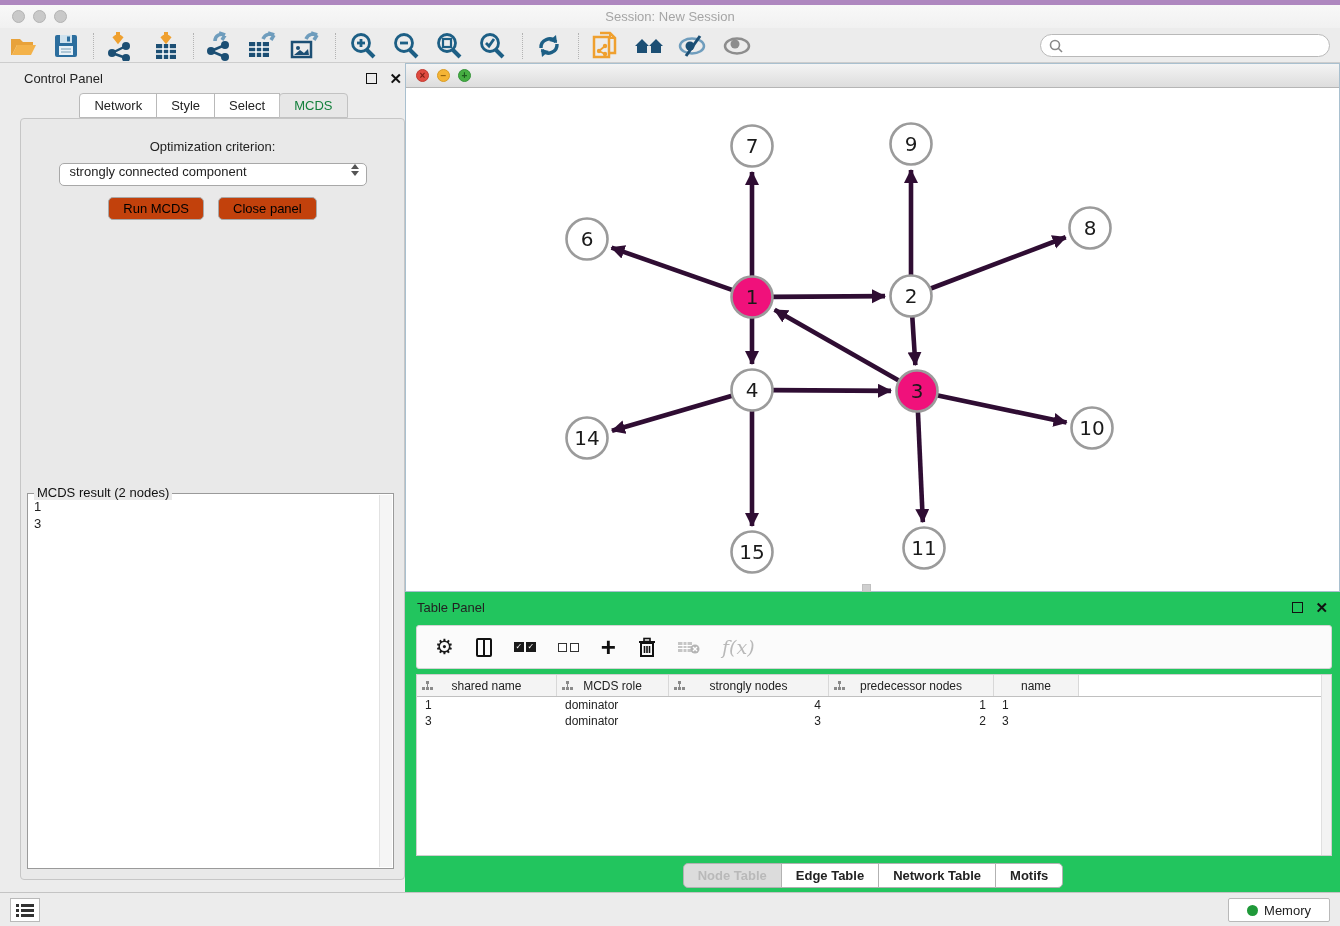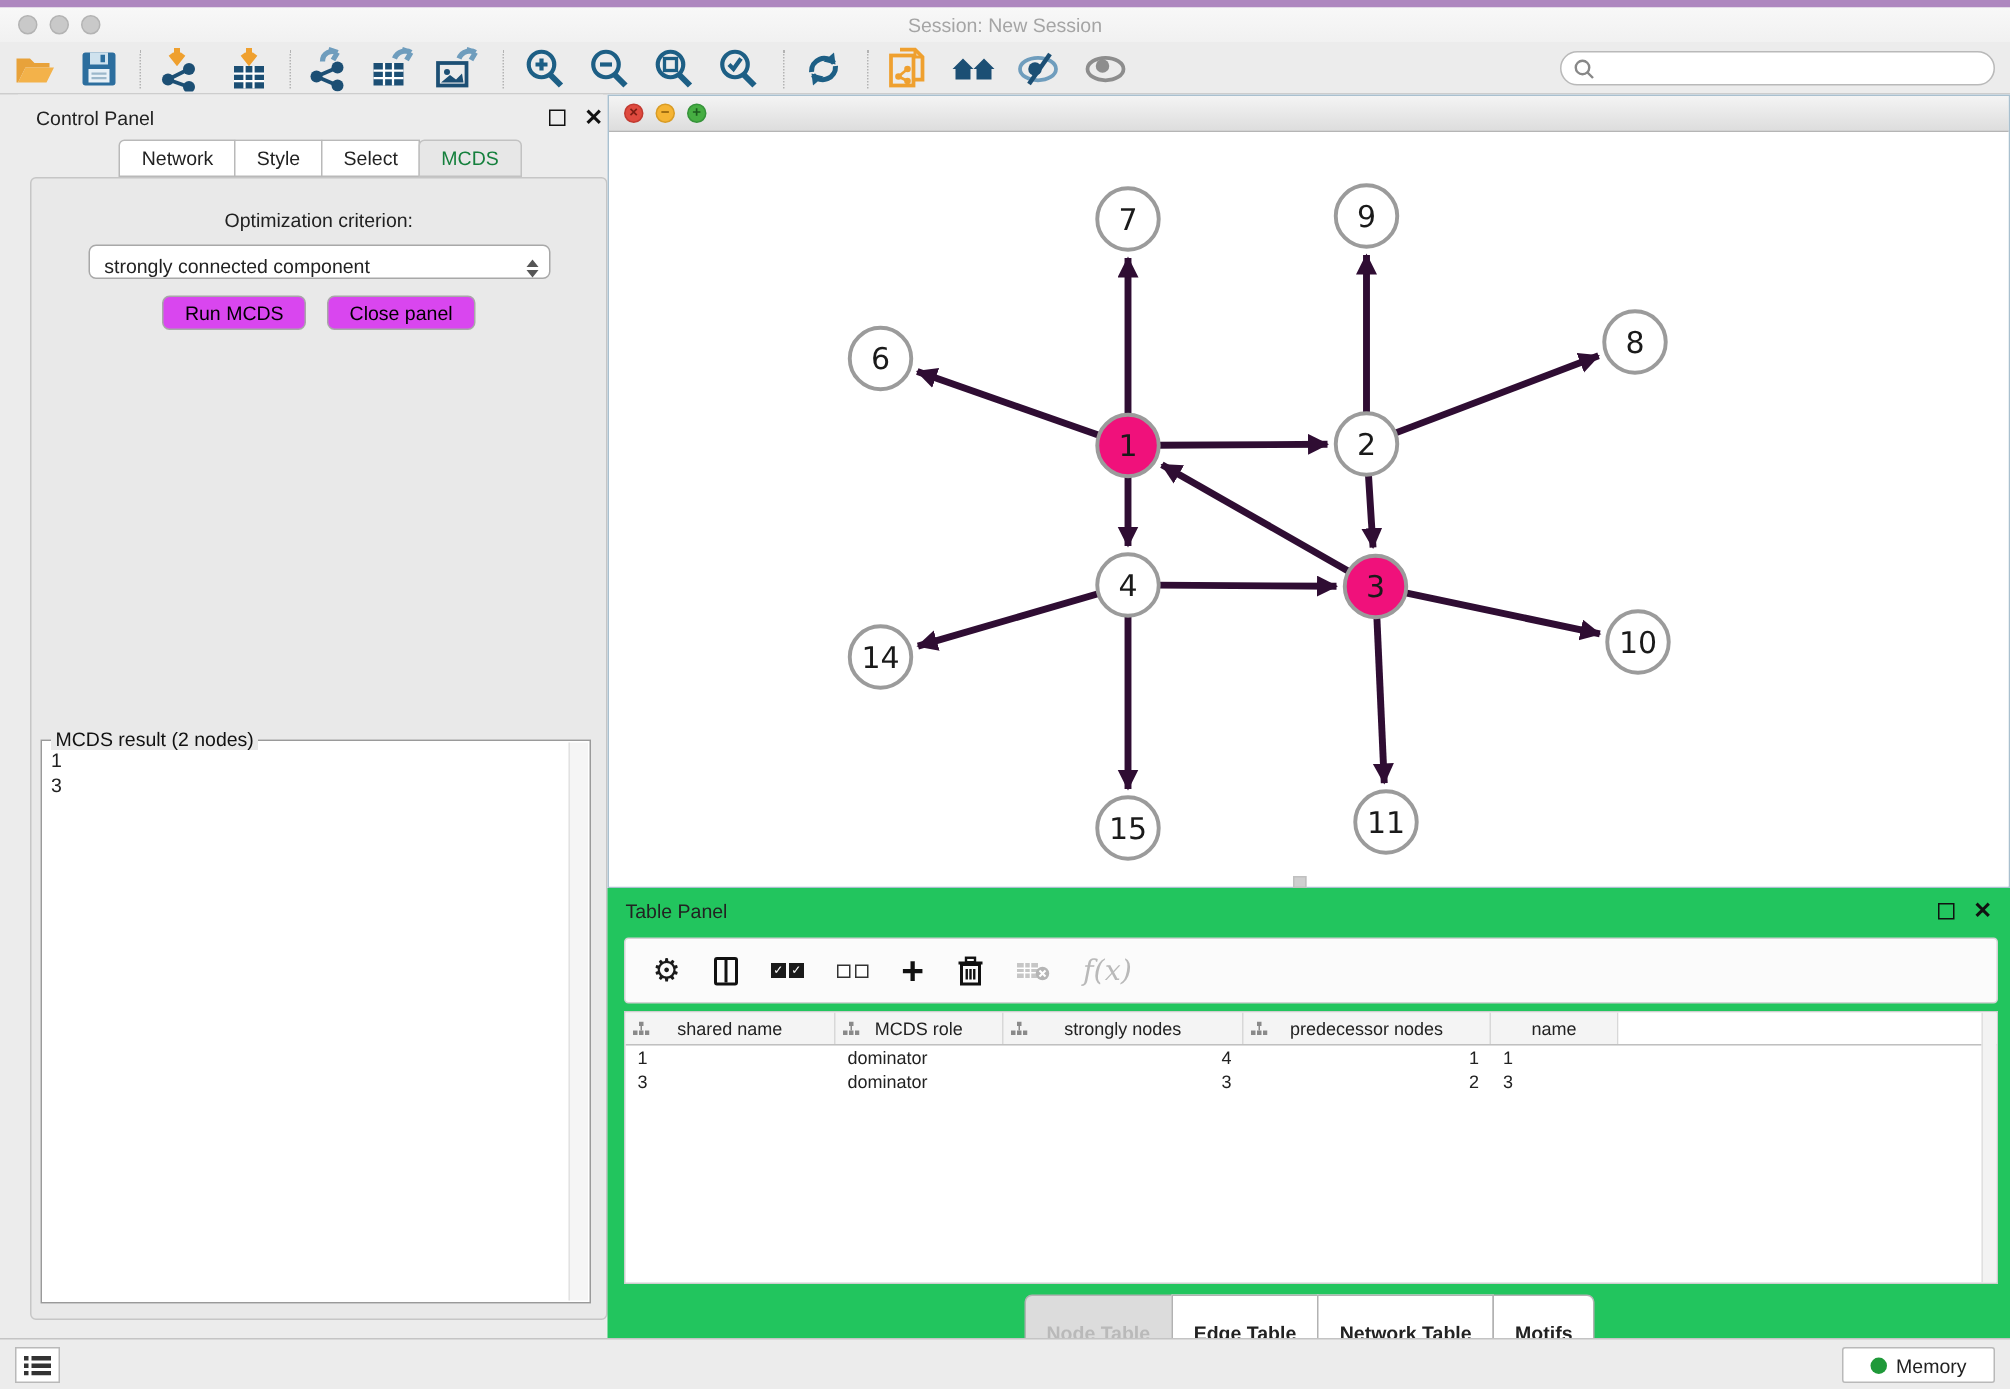--- a/index.html
+++ b/index.html
@@ -37,28 +37,28 @@
   .ph-close { font-size:15px; font-weight:bold; color:#111; line-height:1; cursor:pointer; }
   .cp-tabs { display:flex; justify-content:center; position:relative; z-index:2; }
   .cp-tab { background:#fff; border:1px solid #b9b9b9; font-size:13px; padding:4px 14px; margin-right:-1px; cursor:pointer; }
   .cp-tab:first-child { border-radius:4px 0 0 0; }
   .cp-tab:last-child { border-radius:0 4px 4px 0; }
   .cp-tab.selected { background:#e7e7e7; color:#15803d; border-color:#c2c2c2; border-radius:4px 4px 0 0; }
   .cp-body { position:absolute; left:8px; right:9px; top:55px; bottom:12px;
     background:#e9e9e9; border:1px solid #c6c6c6; border-radius:4px; }
   .opt-label { text-align:center; margin-top:20px; font-size:13px; }
   .dropdown { width:308px; height:23px; margin:9px auto 0 auto; background:#fff; border:1px solid #a8a8a8;
-    border-radius:5px; display:flex; align-items:flex-end; padding:0 4px 0 10px; font-size:13px; cursor:pointer; }
+    border-radius:5px; display:flex; align-items:flex-start; padding:0 4px 0 10px; font-size:13px; cursor:pointer; }
   .dropdown .dd-value { flex:1; }
   .dd-arrows { display:flex; flex-direction:column; gap:2px; align-items:center; width:14px; }
   .dd-arrows i { width:0; height:0; border-left:4px solid transparent; border-right:4px solid transparent; display:block; }
   .dd-up { border-bottom:5px solid #555; }
   .dd-down { border-top:5px solid #555; }
   .cp-buttons { display:flex; justify-content:center; gap:14px; margin-top:11px; }
-  .cp-btn { background:#d946ef; border:1px solid #a8a8a8; border-radius:5px; font-size:13px; padding:3px 14px; cursor:pointer; }
+  .cp-btn { background:#c2410c; border:1px solid #a8a8a8; border-radius:5px; font-size:13px; padding:3px 14px; cursor:pointer; }
   .mcds-group { position:absolute; left:6px; right:10px; top:374px; bottom:10px;
     background:#fff; border:1px solid #9a9a9a; }
   .mcds-legend { position:absolute; top:-9px; left:6px; background:#e9e9e9; padding:0 3px; font-size:13px; color:#111; }
   .mcds-text { position:absolute; left:6px; top:4px; right:16px; bottom:4px; font-size:13px;
     line-height:17px; white-space:pre; overflow:hidden; }
   .mcds-scroll { position:absolute; top:1px; bottom:1px; right:1px; width:13px; background:#f5f5f5; border-left:1px solid #e2e2e2; }
   
   .net-window { position:absolute; left:405px; top:63px; width:935px; height:529px; background:#fff;
     border:1px solid #a9c0cf; }
   .net-titlebar { height:24px; background:linear-gradient(#f4f4f4,#dddddd); border-bottom:1px solid #b5b5b5;
@@ -86,21 +86,21 @@
   .plus-glyph { font-size:26px; font-weight:bold; color:#111; line-height:20px; }
   .fx-glyph { font-family:"DejaVu Serif", serif; font-style:italic; font-size:19px; color:#b9b9b9; }
   .tp-table { position:absolute; left:11px; right:8px; top:82px; height:182px; background:#fff; border:1px solid #cfcfcf; overflow:hidden; }
   .tt-header { display:flex; height:22px; background:#f4f4f4; border-bottom:1px solid #c0c0c0; font-size:12px; }
   .tt-th { display:flex; align-items:center; justify-content:center; gap:5px; border-right:1px solid #d8d8d8; position:relative; }
   .tt-th .th-icon { position:absolute; left:5px; }
   .tt-row { display:flex; height:16px; font-size:12px; align-items:center; }
   .tt-td { padding:0 8px; overflow:hidden; white-space:nowrap; }
   .tt-scroll { position:absolute; top:0; bottom:0; right:0; width:10px; background:#f3f3f3; border-left:1px solid #e0e0e0; }
   .tp-tabs { position:absolute; left:0; right:0; top:271px; display:flex; justify-content:center; }
-  .tp-tab { background:#fff; border:1px solid #b2b2b2; font-size:13px; font-weight:bold; padding:17px 14px; margin-right:-1px; cursor:pointer; }
+  .tp-tab { background:#fff; border:1px solid #b2b2b2; font-size:13px; font-weight:bold; padding:4px 14px; margin-right:-1px; cursor:pointer; }
   .tp-tab:first-child { border-radius:5px 0 0 5px; }
   .tp-tab:last-child { border-radius:0 5px 5px 0; }
   .tp-tab.selected { background:#dcdcdc; color:#b9b9b9; }
   
   .statusbar { position:absolute; left:0; bottom:0; width:1340px; height:34px; background:#ececec; border-top:1px solid #c4c4c4; }
   .list-btn { position:absolute; left:10px; top:5px; width:30px; height:24px; background:#fff; border:1px solid #b9b9b9;
     display:flex; align-items:center; justify-content:center; cursor:pointer; }
   .memory-btn { position:absolute; right:10px; top:5px; height:24px; background:#fff; border:1px solid #b9b9b9;
     border-radius:2px; display:flex; align-items:center; gap:6px; padding:0 18px; font-size:13px; cursor:pointer; }
   .mem-dot { width:11px; height:11px; border-radius:50%; background:#1f9939; }

